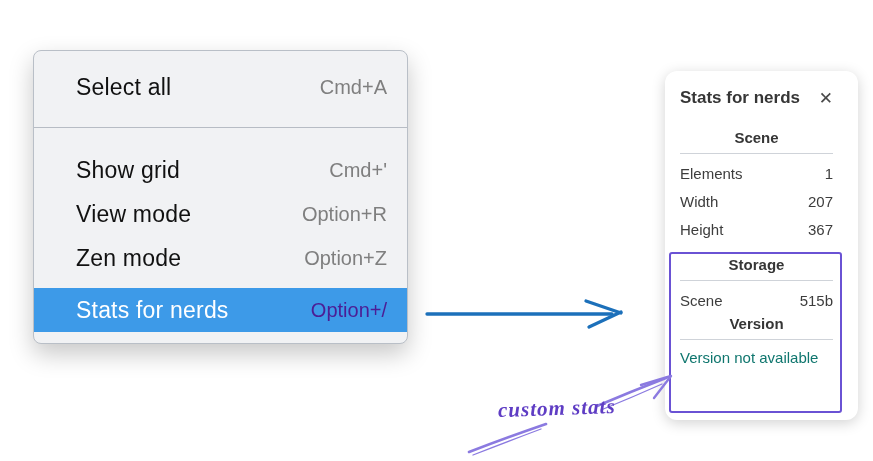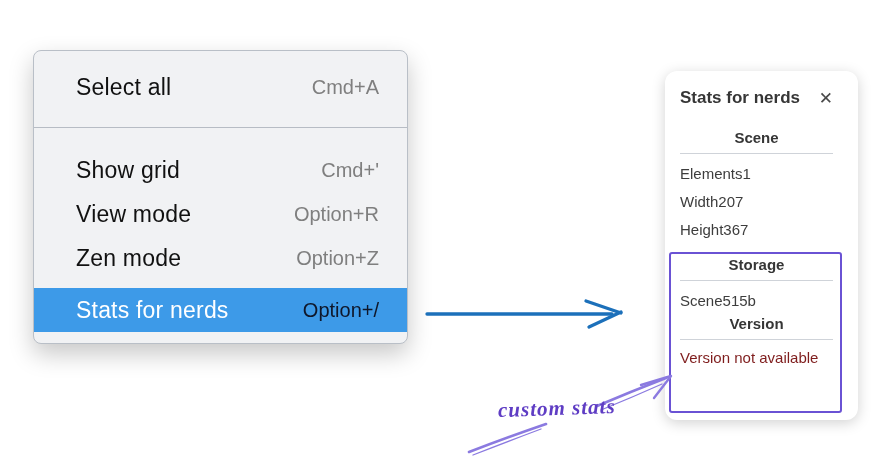--- a/index.html
+++ b/index.html
@@ -10,29 +10,29 @@
 
   
   .ctx-menu{
     position:absolute;left:33px;top:50px;width:375px;height:294px;box-sizing:border-box;
     background:#f1f2f4;border:1px solid #b9bfc7;border-radius:8px;
     box-shadow:0 10px 24px rgba(0,0,0,.22);
     padding-top:14px;
   }
   .ctx-item{
     display:flex;align-items:center;justify-content:space-between;
-    height:44px;padding:0 28px 0 42px;cursor:default;
+    height:44px;padding:0 20px 0 42px;cursor:default;
   }
   .ctx-item .lbl{font-size:23px;color:#111;letter-spacing:.2px;}
   .ctx-item .sc{font-size:20px;color:#7f7f7f;}
   .ctx-divider{border-top:1px solid #b7bcc4;margin-top:18px;}
   .ctx-group{padding-top:20px;}
   .ctx-item.active{background:#3d9ae8;margin-top:8px;}
   .ctx-item.active .lbl{color:#ffffff;}
-  .ctx-item.active .sc{color:#0f172a;}
+  .ctx-item.active .sc{color:#4c1d95;}
 
   
   .stats-panel{
     position:absolute;left:665px;top:71px;width:193px;height:349px;box-sizing:border-box;
     background:#ffffff;border-radius:12px;
     box-shadow:0 3px 14px rgba(0,0,0,.18);
     padding:16px 25px 12px 15px;color:#3d3d3d;
   }
   .sp-header{display:flex;align-items:center;justify-content:space-between;height:22px;}
   .sp-title{font-size:17px;font-weight:700;color:#363636;}
@@ -40,22 +40,22 @@
     background:none;border:none;padding:0;margin:0;cursor:pointer;
     font-size:17px;line-height:1;color:#4a4a4a;font-weight:400;
   }
   .sp-h3{
     margin:20px 0 0 0;text-align:center;font-size:15px;font-weight:700;color:#363636;
     padding-bottom:7px;border-bottom:1px solid #cfd3d9;
   }
   .sp-h3.tight{margin-top:12px;text-align:center;}
   .sp-h3.tighter{margin-top:0;}
   .sp-rows{margin-top:6px;}
-  .sp-row{display:flex;font-size:15px;line-height:28px;color:#3d3d3d;}
-  .sp-note{margin-top:8px;font-size:15px;line-height:20px;color:#7f1d1d;}
+  .sp-row{display:flex;justify-content:space-between;font-size:15px;line-height:28px;color:#3d3d3d;}
+  .sp-note{margin-top:8px;font-size:15px;line-height:20px;color:#0f766e;}
 
   
   .annotation-box{
     position:absolute;left:669px;top:252px;width:173px;height:161px;box-sizing:border-box;
     border:2px solid #6a52d4;border-radius:3px;pointer-events:none;
   }
   .svg-overlay{position:absolute;left:0;top:0;pointer-events:none;}
   .annotation-label{
     position:absolute;left:498px;top:396px;
     font-family:cursive;font-style:italic;font-weight:600;

